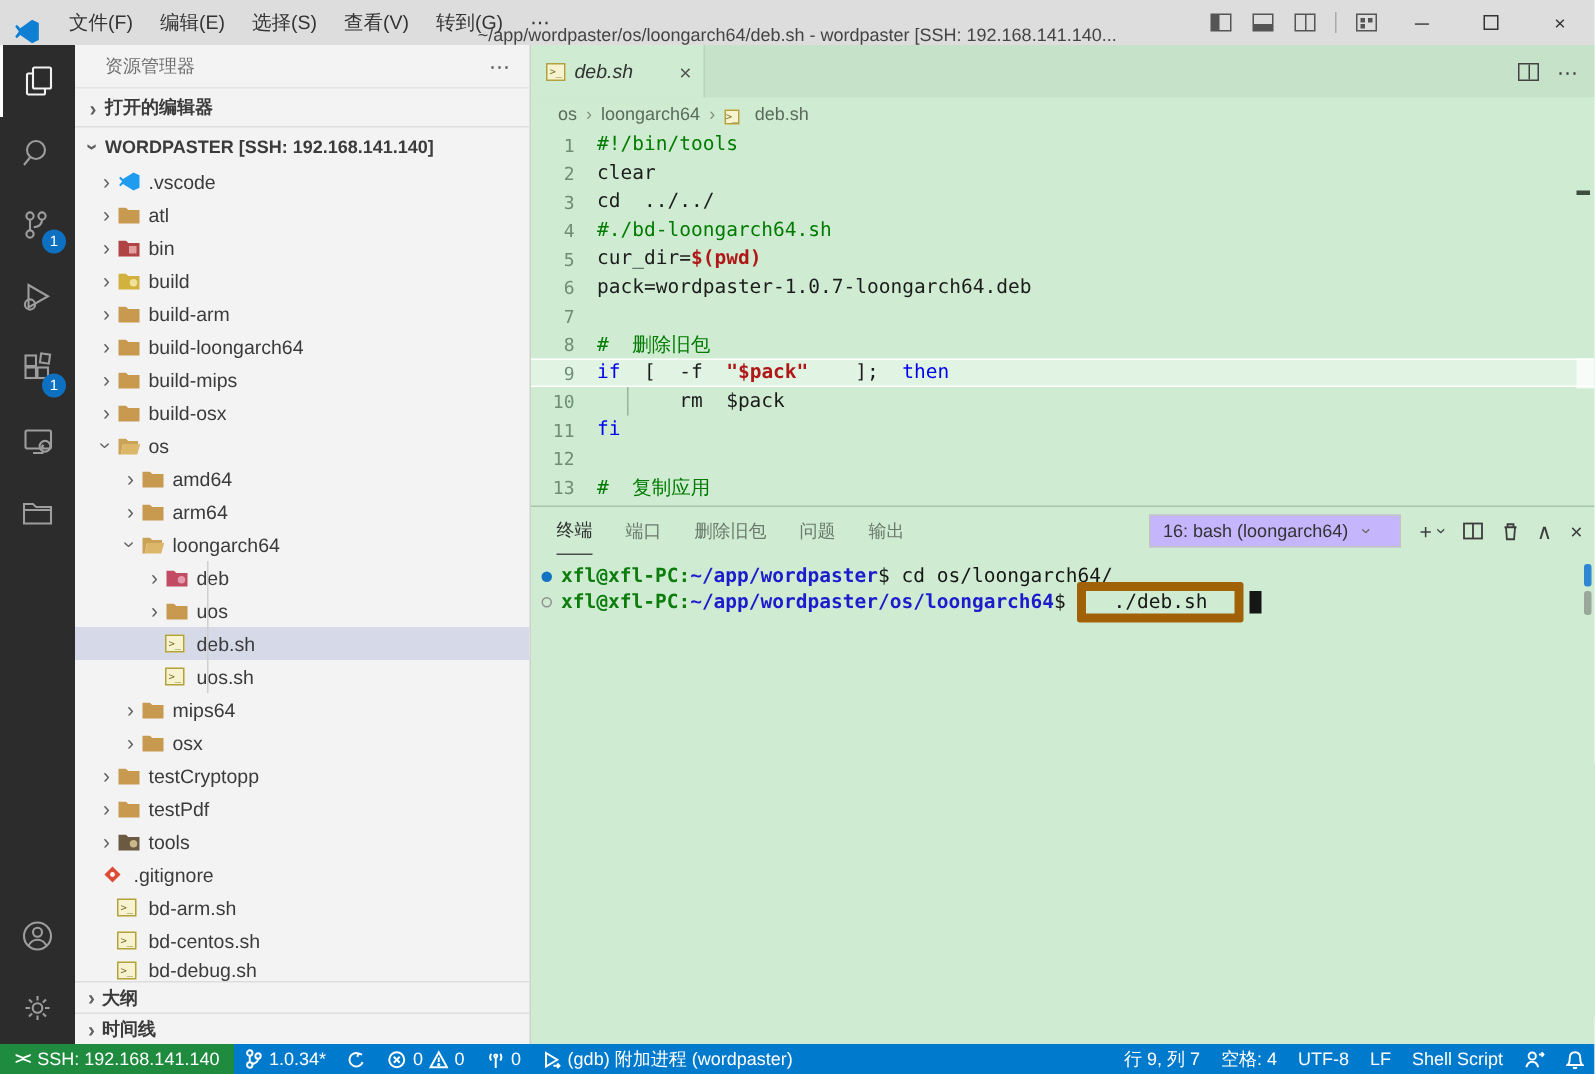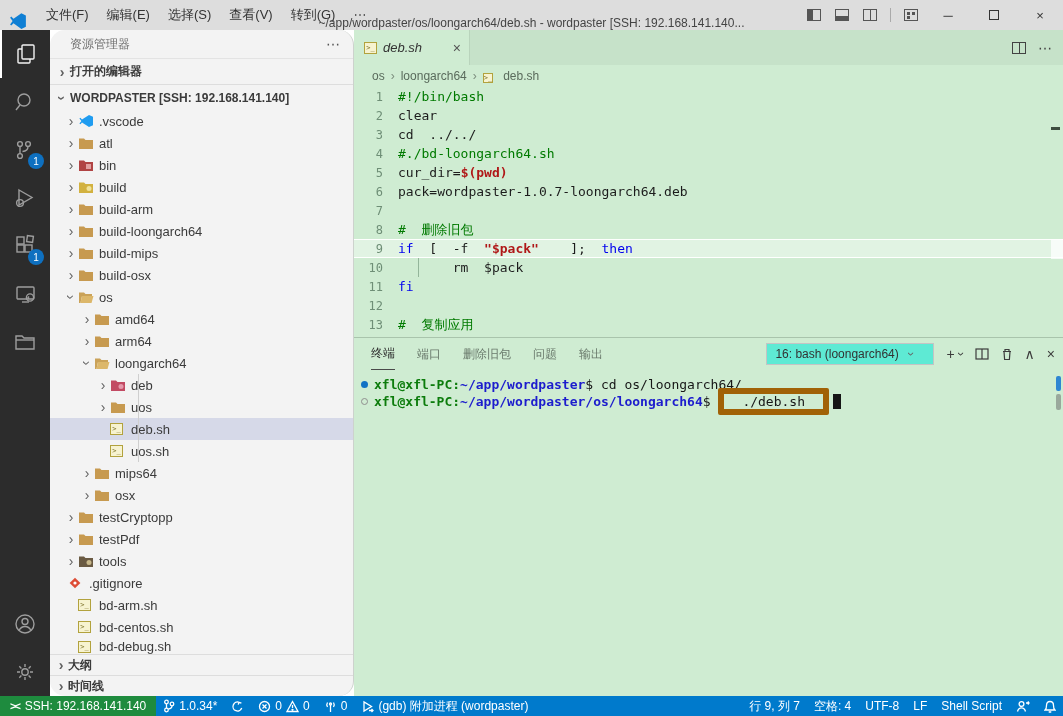--- a/index.html
+++ b/index.html
@@ -28,21 +28,21 @@
   
   .activitybar { width:50px; background:#2c2c2c; flex:none; display:flex; flex-direction:column; }
   .ab-top { flex:1; }
   .activity-item { height:48px; display:flex; align-items:center; justify-content:center; position:relative; }
   .activity-item.active { border-left:2px solid #fff; }
   .activity-item svg { stroke:#9d9d9d; fill:none; stroke-width:1.4; }
   .activity-item.active svg { stroke:#f2f2f2; }
   .ab-badge { position:absolute; right:6px; bottom:5px; min-width:16px; height:16px; border-radius:8px; background:var(--badge); color:#fff; font-size:10px; display:flex; align-items:center; justify-content:center; }
 
   
-  .sidebar { width:304px; background:#f3f3f3; border-right:1px solid #cdd2cd; flex:none; display:flex; flex-direction:column; font-size:13px;border-radius:15px; }
+  .sidebar { width:304px; background:#f3f3f3; border-right:1px solid #cdd2cd; flex:none; display:flex; flex-direction:column; font-size:13px; }
   .sidebar-header { height:28px; display:flex; align-items:center; padding:0 12px 0 20px; color:#6f6f6f; font-size:12px; flex:none; }
   .sidebar-header .more { margin-left:auto; color:#555; letter-spacing:1px; font-size:14px; }
   .section-row { height:26px; display:flex; align-items:center; padding:0 4px 0 4px; font-weight:bold; font-size:12px; color:#3b3b3b; border-top:1px solid #e3e3e3; flex:none; }
   .section-row .chev { width:16px; text-align:center; }
   .tree { flex:1; overflow:hidden; position:relative; }
   .tree-row { height:22px; display:flex; align-items:center; cursor:default; white-space:nowrap; }
   .tree-row.selected { background:#d6d9e8; }
   .tree-row.cut { height:17px; overflow:hidden; }
   .chev { display:inline-block; width:14px; flex:none; color:#616161; font-size:14px; text-align:center; line-height:1; }
   .chev.down { transform:rotate(90deg); }
@@ -75,21 +75,21 @@
   .iguide { position:absolute; left:64px; top:0; bottom:0; width:1px; background:#93b59a; }
   .ruler-mark { position:absolute; right:3px; top:40px; width:9px; height:3px; background:#3d4d3f; }
   .ruler-band { position:absolute; right:0; width:12px; height:20px; background:rgba(255,255,255,0.75); top:152px; }
 
   
   .panel { height:359px; flex:none; border-top:1px solid #a9c4ac; display:flex; flex-direction:column; }
   .panel-header { height:32px; display:flex; align-items:center; padding:0 8px 0 17px; flex:none; }
   .ptab { font-size:12px; color:#6a7a6c; margin-right:22px; height:32px; display:flex; align-items:center; }
   .ptab.active { color:#2f2f2f; border-bottom:1px solid #4a4a4a; }
   .panel-actions { margin-left:auto; display:flex; align-items:center; color:#424242; }
-  .term-select { background:#5eead4; border:1px solid #c4c4c4; height:22px; display:flex; align-items:center; font-size:12px; padding:0 6px 0 8px; color:#333; min-width:168px; }
+  .term-select { background:#c4b5fd; border:1px solid #c4c4c4; height:22px; display:flex; align-items:center; font-size:12px; padding:0 6px 0 8px; color:#333; min-width:168px; }
   .term-select .dd { margin-left:10px; color:#666; font-size:12px; transform:rotate(90deg); display:inline-block; }
   .pa-btn { margin-left:12px; font-size:14px; color:#3c3c3c; display:flex; align-items:center; }
   .pa-btn svg { stroke:#3c3c3c; fill:none; stroke-width:1.2; }
 
   .terminal { flex:1; position:relative; font-family:"DejaVu Sans Mono",monospace; font-size:13px; padding-top:6px; }
   .tline { height:17px; display:flex; align-items:center; padding-left:7px; white-space:pre; }
   .marker { width:13px; flex:none; display:flex; align-items:center; }
   .marker .dotf { width:7px; height:7px; border-radius:50%; background:#1273c4; }
   .marker .doth { width:7px; height:7px; border-radius:50%; border:1px solid #8f8f8f; }
   .t-tg { color:#0c7c0c; font-weight:bold; } .t-tb { color:#1c1ccd; font-weight:bold; } .t-tx { color:#161616; }
@@ -474,21 +474,21 @@
           <span class="sep">›</span>
           <span style="margin-right: 5px;"><span class="sh-icon">&gt;_</span></span>
           <span>deb.sh</span>
         </div>
 
       <div class="code" id="code-area">
         <div class="ruler-mark"></div>
         <div class="ruler-band"></div>
       <div class="code-line">
             <span class="ln">1</span>
-            <span class="ltext"><span class="tok-cm">#!/bin/bash</span></span>
+            <span class="ltext"><span class="tok-cm">#!/bin/tools</span></span>
           </div>
           <div class="code-line">
             <span class="ln">2</span>
             <span class="ltext"><span class="tok-tx">clear</span></span>
           </div>
           <div class="code-line">
             <span class="ln">3</span>
             <span class="ltext"><span class="tok-tx">cd  ../../</span></span>
           </div>
           <div class="code-line">

